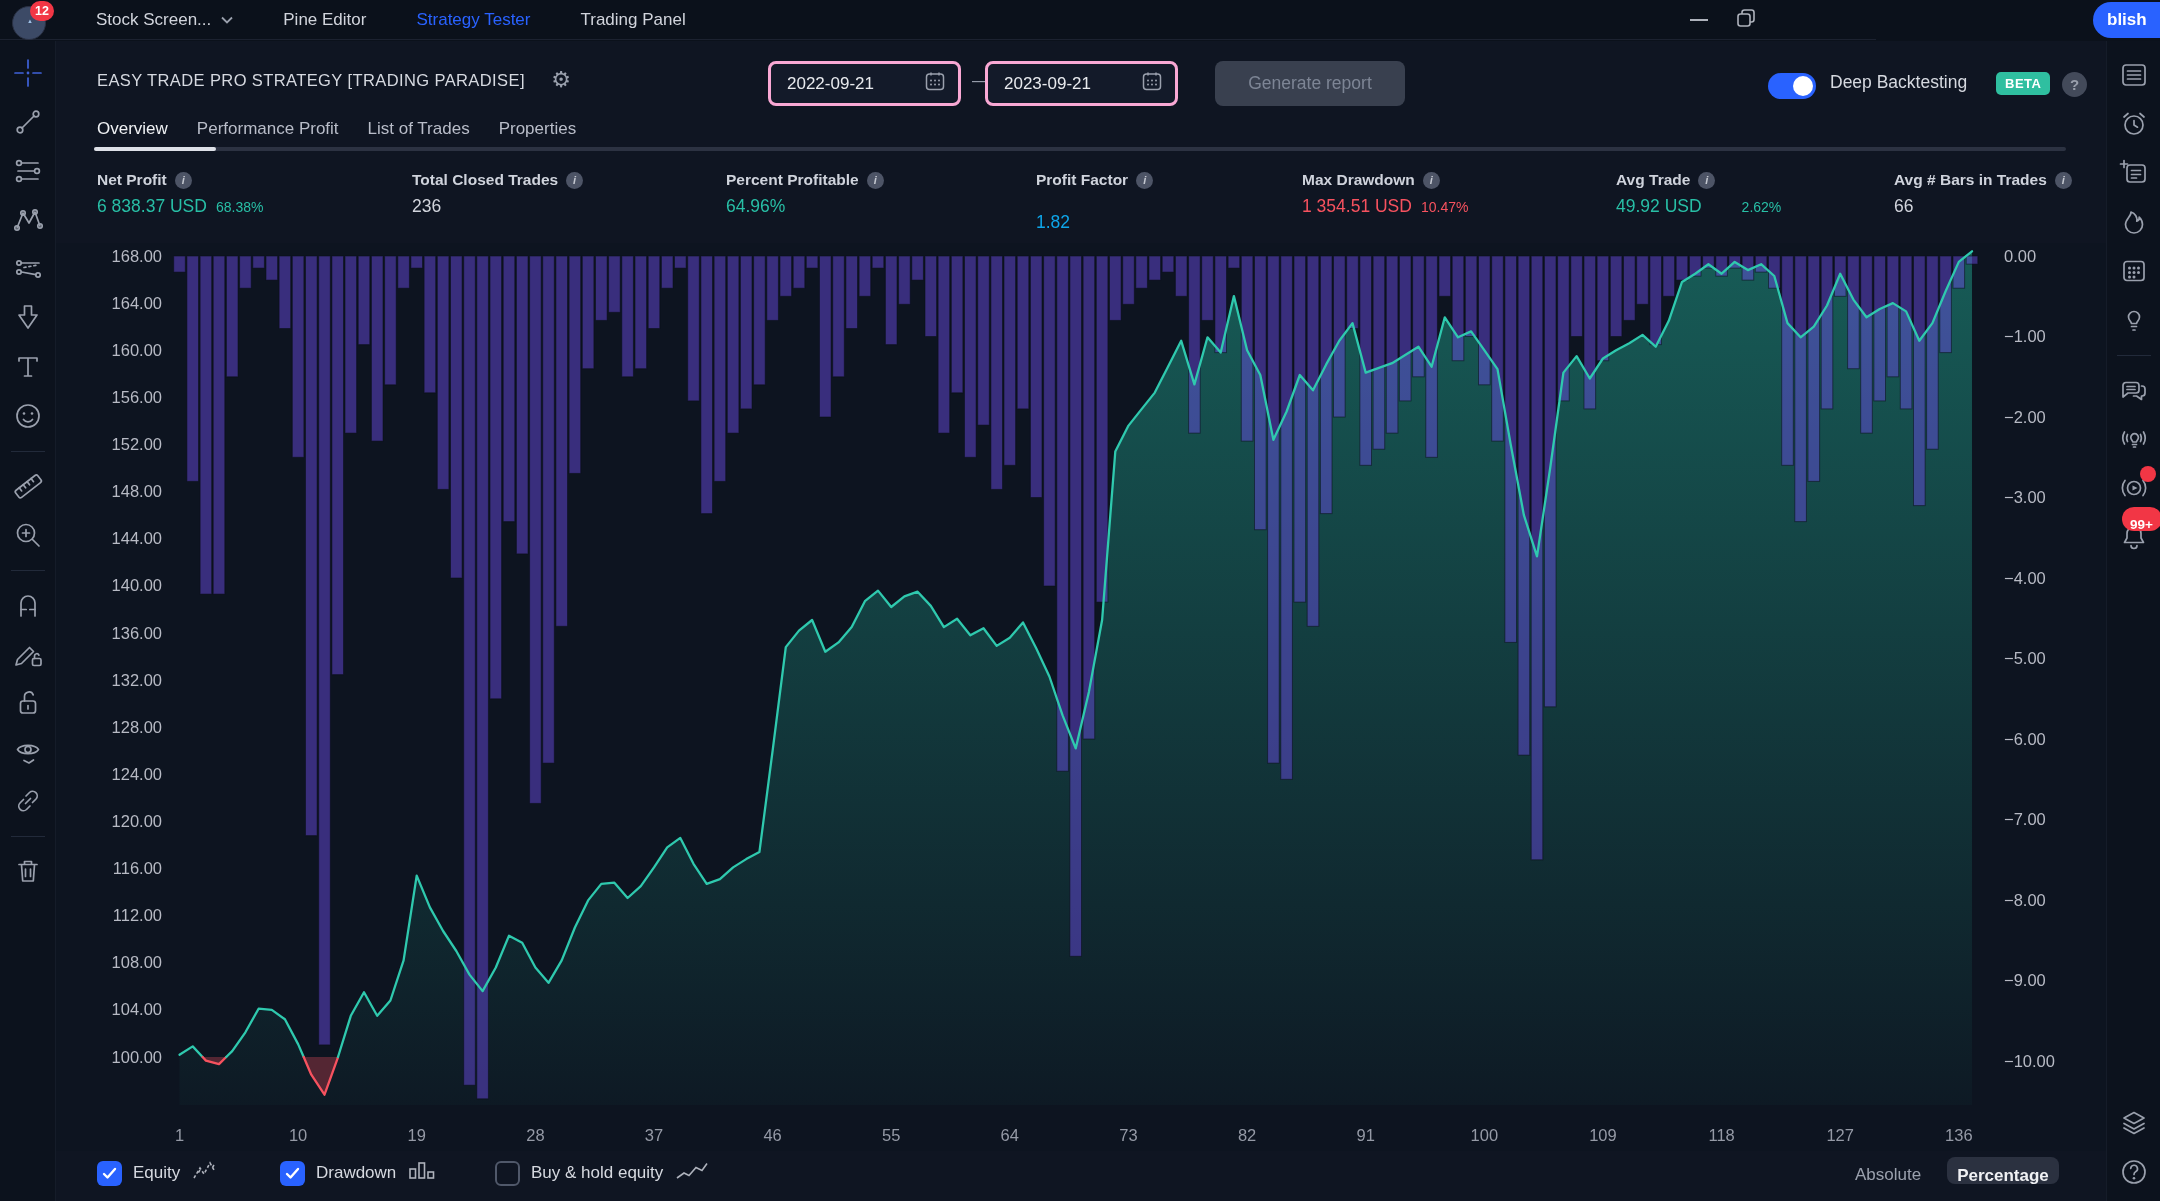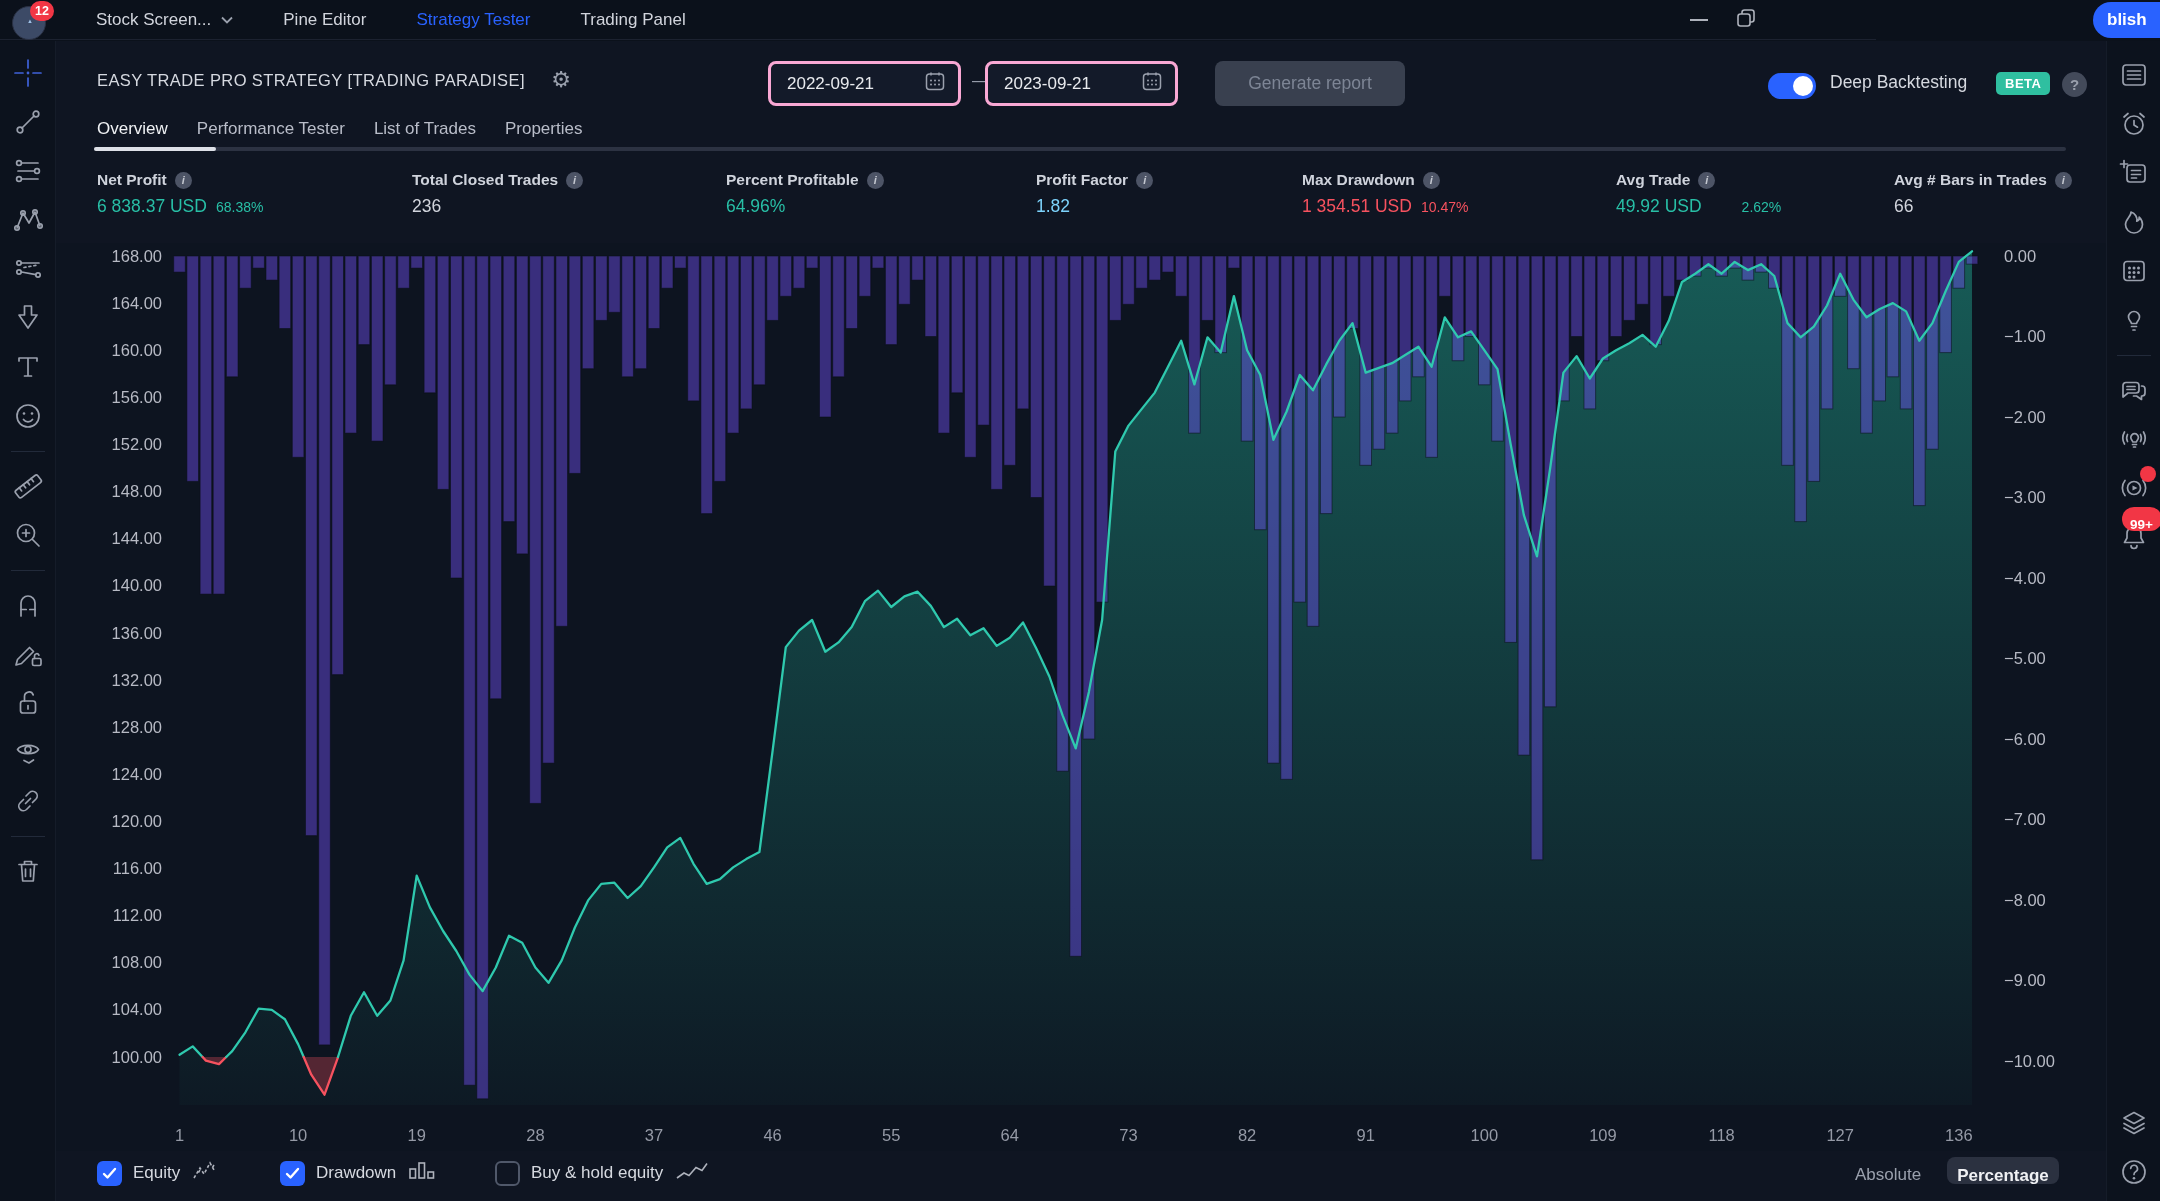--- a/index.html
+++ b/index.html
@@ -379,21 +379,21 @@
 
     <div class="dbt-toggle">
         <div class="dbt-knob"></div>
       </div>
     <div class="dbt-label">Deep Backtesting</div>
     <div class="beta-badge">BETA</div>
     <div class="q-circle">?</div>
 
     <div class="tabs" id="tabsRow">
         <div class="tab active">Overview</div>
-        <div class="tab">Performance Tester</div>
+        <div class="tab">Performance Profit</div>
         <div class="tab">List of Trades</div>
         <div class="tab">Properties</div>
       </div>
     <div class="tab-track">
       <div class="tab-track-active"></div>
     </div>
 
     <div id="statsRow">
         <div class="stat" style="left: 41px;">
           <div class="stat-label-row">
@@ -422,21 +422,21 @@
           <div class="stat-value-row">
             <span class="stat-value" style="color: rgb(40, 191, 166);">64.96%</span>
           </div>
         </div>
         <div class="stat" style="left: 980px;">
           <div class="stat-label-row">
             <span class="stat-label">Profit Factor</span>
             <span class="info-icon">i</span>
           </div>
           <div class="stat-value-row">
-            <span class="stat-value" style="color: #7dd3fc;">1.82</span>
+            <span class="stat-value" style="color: #0ea5e9; margin-top: 16px;">1.82</span>
           </div>
         </div>
         <div class="stat" style="left: 1246px;">
           <div class="stat-label-row">
             <span class="stat-label">Max Drawdown</span>
             <span class="info-icon">i</span>
           </div>
           <div class="stat-value-row">
             <span class="stat-value" style="color: rgb(247, 82, 95);">1 354.51 USD</span>
             <span class="stat-sub" style="color: rgb(247, 82, 95);">10.47%</span>

